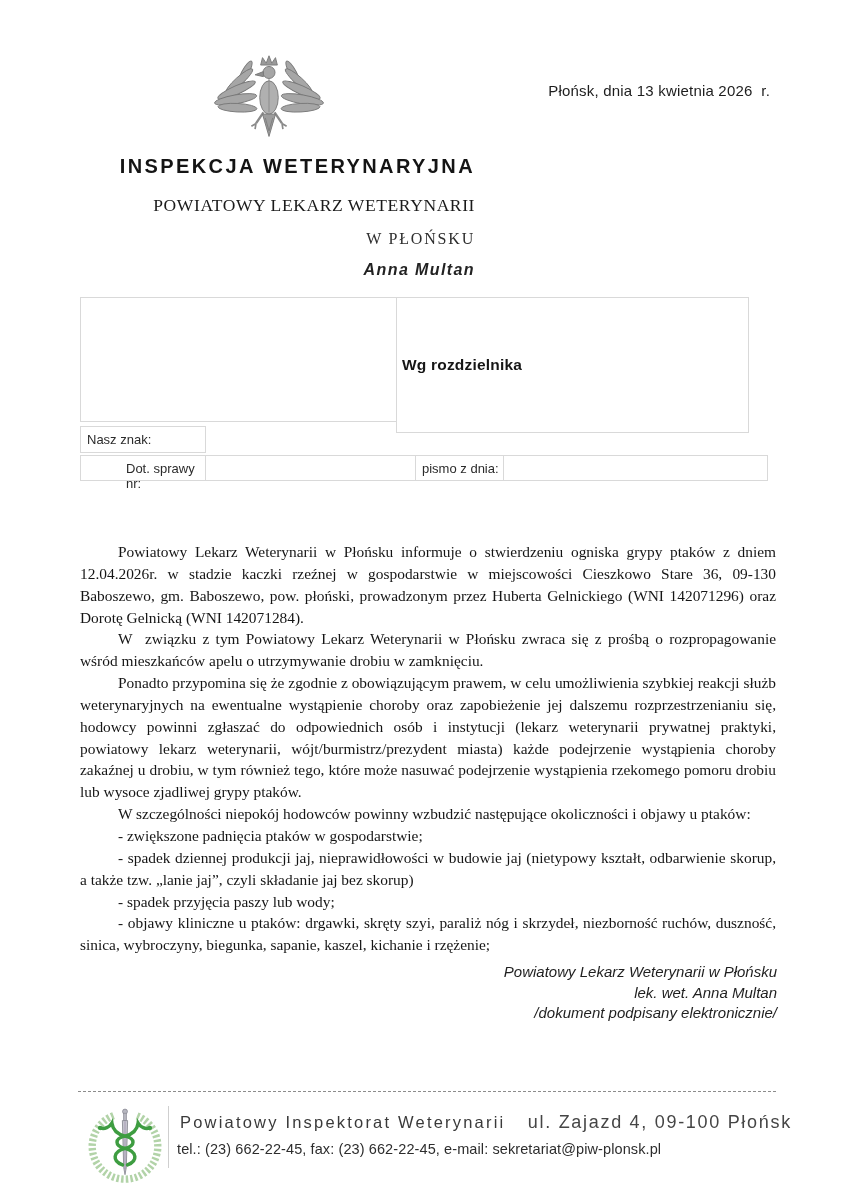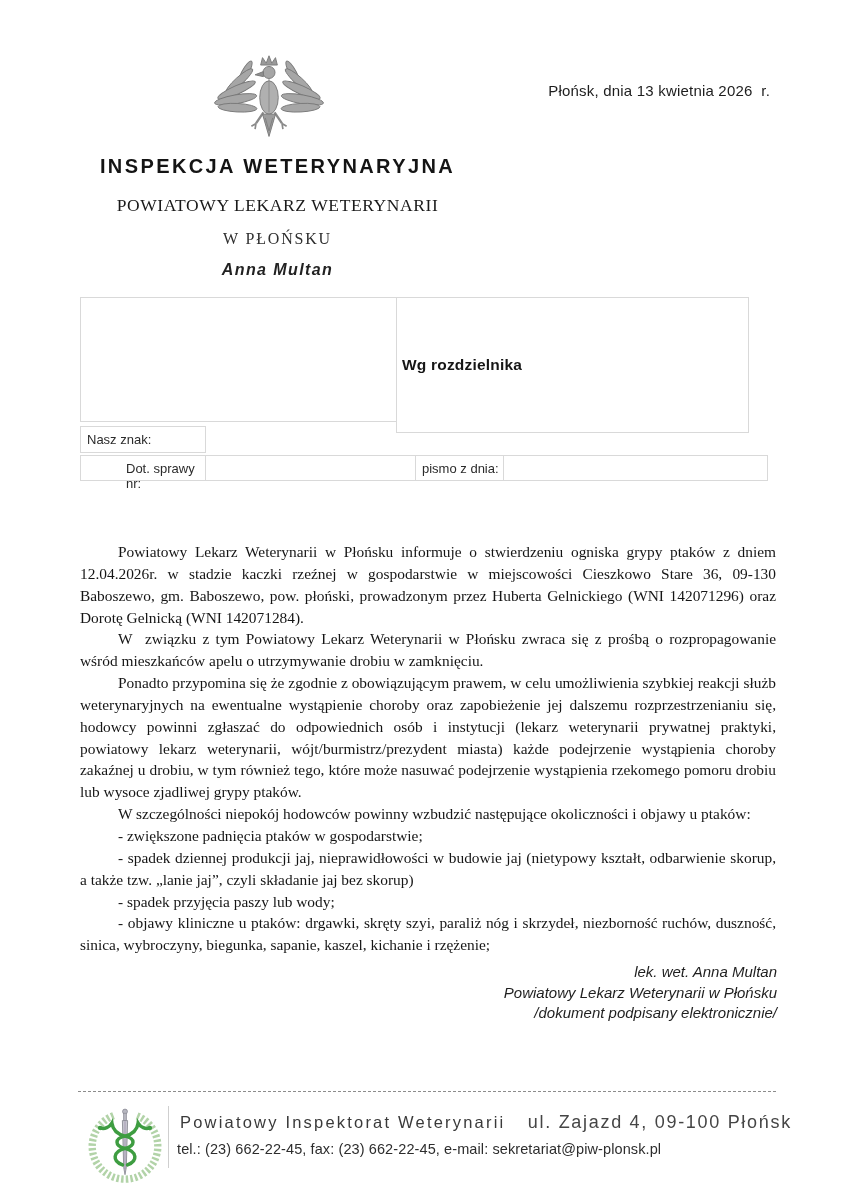--- a/index.html
+++ b/index.html
@@ -5,21 +5,21 @@
   html,body { margin:0; padding:0; background:#ffffff; }
   .page {
     position:relative; width:849px; height:1200px; background:#ffffff;
     font-family:"Liberation Sans", sans-serif; overflow:hidden; color:#1b1b1b;
   }
   
   .date-line { position:absolute; top:82px; right:79px; font-size:15px; color:#1d1d1d; letter-spacing:.2px;text-align:center; }
   
   .eagle { position:absolute; left:213px; top:53px; width:112px; height:102px; }
   
-  .letterhead { position:absolute; left:80px; top:155px; width:395px; text-align:center; }
+  .letterhead { position:absolute; left:80px; top:155px; width:395px; text-align:right; }
   .lh-inspection { font-size:20px; font-weight:bold; letter-spacing:2.4px; color:#141414; }
   .lh-office { margin-top:17px; font-family:"Liberation Serif", serif; font-size:17.5px; letter-spacing:.6px; color:#1a1a1a; }
   .lh-city { margin-top:14px; font-family:"Liberation Serif", serif; font-size:16px; letter-spacing:1.8px; color:#2e2e2e; }
   .lh-name { margin-top:13px; font-size:16px; font-weight:bold; font-style:italic; letter-spacing:1.4px; color:#222; }
   
   .cell { position:absolute; border:1px solid #d9d9d9; box-sizing:border-box; background:#fff; }
   .c-r1l { left:80px;  top:297px; width:330px; height:125px; }
   .c-r1r { left:396px; top:297px; width:353px; height:136px; display:flex; align-items:center; padding-left:5px; }
   .recipient { font-size:15.5px; font-weight:bold; color:#161616; letter-spacing:.2px; }
   .c-label { font-size:13px; color:#2b2b2b; padding:5px 0 0 6px; }
@@ -104,22 +104,22 @@
     <p>W&nbsp; związku z tym Powiatowy Lekarz Weterynarii w Płońsku zwraca się z prośbą o rozpropagowanie wśród mieszkańców apelu o utrzymywanie drobiu w zamknięciu.</p>
     <p>Ponadto przypomina się że zgodnie z obowiązującym prawem, w celu umożliwienia szybkiej reakcji służb weterynaryjnych na ewentualne wystąpienie choroby oraz zapobieżenie jej dalszemu rozprzestrzenianiu się, hodowcy powinni zgłaszać do odpowiednich osób i instytucji (lekarz weterynarii prywatnej praktyki, powiatowy lekarz weterynarii, wójt/burmistrz/prezydent miasta) każde podejrzenie wystąpienia choroby zakaźnej u drobiu, w tym również tego, które może nasuwać podejrzenie wystąpienia rzekomego pomoru drobiu lub wysoce zjadliwej grypy ptaków.</p>
     <p>W szczególności niepokój hodowców powinny wzbudzić następujące okoliczności i objawy u ptaków:</p>
     <p>- zwiększone padnięcia ptaków w gospodarstwie;</p>
     <p>- spadek dziennej produkcji jaj, nieprawidłowości w budowie jaj (nietypowy kształt, odbarwienie skorup, a także tzw. „lanie jaj”, czyli składanie jaj bez skorup)</p>
     <p>- spadek przyjęcia paszy lub wody;</p>
     <p>- objawy kliniczne u ptaków: drgawki, skręty szyi, paraliż nóg i skrzydeł, niezborność ruchów, duszność, sinica, wybroczyny, biegunka, sapanie, kaszel, kichanie i rzężenie;</p>
   </div>
 
   <div class="signature">
+    <div>Powiatowy Lekarz Weterynarii w Płońsku</div>
     <div>lek. wet. Anna Multan</div>
-    <div>Powiatowy Lekarz Weterynarii w Płońsku</div>
     <div>/dokument podpisany elektronicznie/</div>
   </div>
 
   <div class="footer-dash"></div>
 
   <svg class="vet-logo" viewBox="0 0 100 100" aria-hidden="true">
     <path d="M36 13 A40 40 0 1 0 64 13" fill="none" stroke="#b2d3a8" stroke-width="9" stroke-dasharray="3 2.6"></path>
     <circle cx="50" cy="8" r="3" fill="#b6b6bf" stroke="#8b8b95" stroke-width="1"></circle>
     <rect x="48.2" y="10" width="3.6" height="9" fill="#b6b6bf" stroke="#8b8b95" stroke-width="0.8"></rect>
     <path d="M46.8 19 L53.2 19 L51.6 76 L50 85 L48.4 76 Z" fill="#c6c6cf" stroke="#84848e" stroke-width="1"></path>

